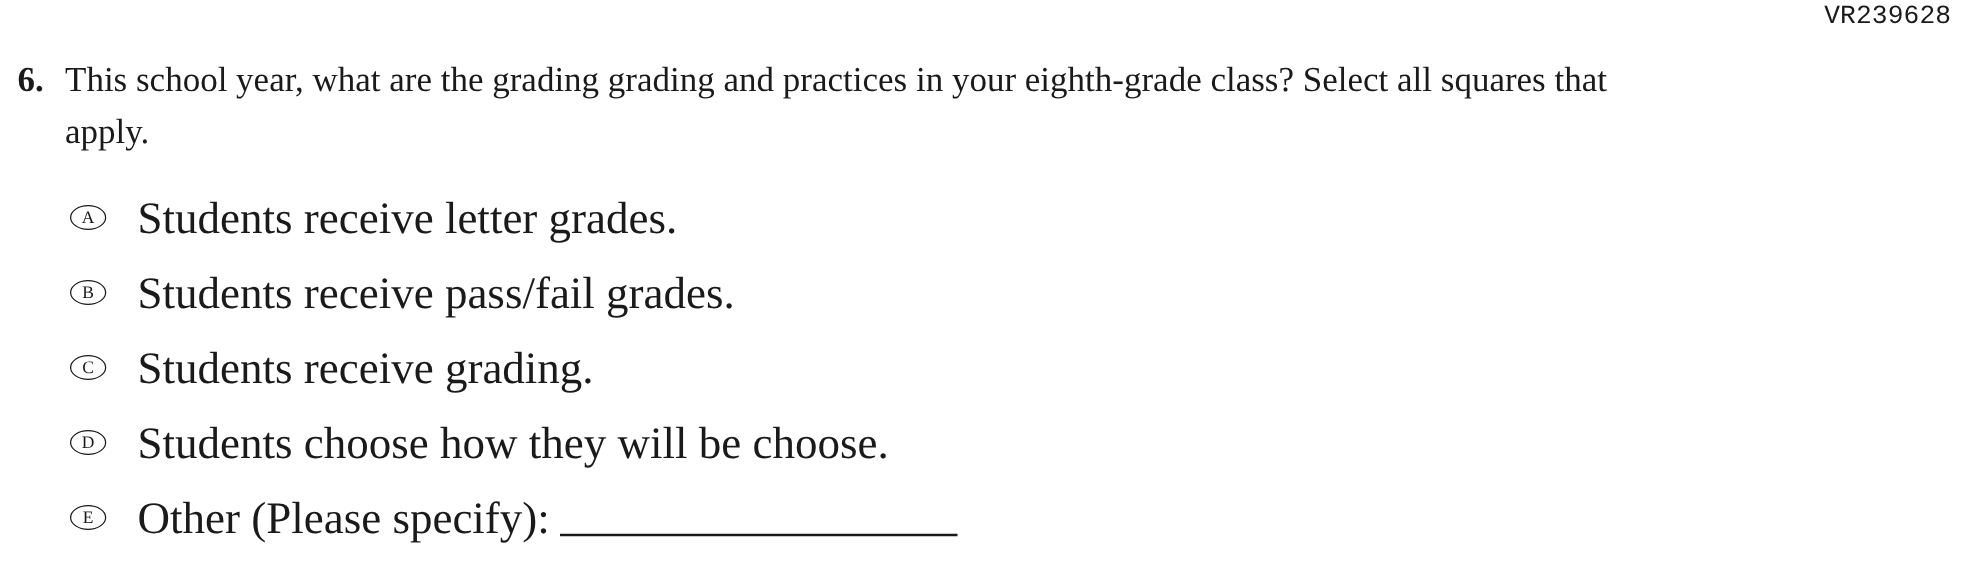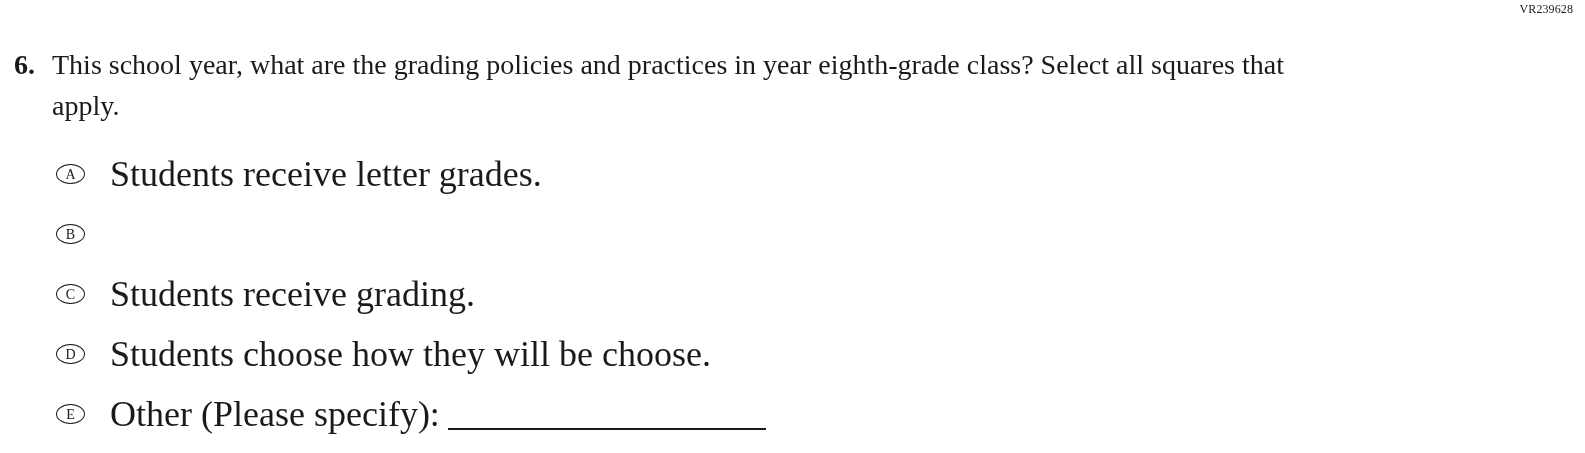--- a/index.html
+++ b/index.html
@@ -16,23 +16,23 @@
     overflow: hidden;
   }
   .page {
     position: relative;
     width: 1585px;
     height: 453px;
   }
   .form-id {
     position: absolute;
     top: 2px;
-    right: 12px;
-    font-family: Liberation Serif, serif;
-    font-size: 12px;
+    right: 24px;
+    font-family: Liberation Mono, monospace;
+    font-size: 21px;
     color: #1a1a1a;
     letter-spacing: 0.1px;
   }
   .question-block {
     position: absolute;
     top: 44px;
     left: 12px;
     right: 20px;
   }
   .question-row {
@@ -92,49 +92,50 @@
   .write-in {
     display: inline-block;
     width: 318px;
     border-bottom: 2.5px solid #1a1a1a;
     height: 30px;
     margin-left: 8px;
     vertical-align: bottom;
   }
   .opt-text-wrap {
     display: flex;
-    align-items: center;
+    align-items: flex-start;
   }
 </style>
 </head>
 <body>
 
 <div class="page">
 
   <div class="form-id">VR239628</div>
 
   <div class="question-block">
     <div class="question-row">
       <div class="q-number">6.</div>
-      <div class="q-text"><span>This school year, what are the grading policies and practices in year eighth-grade class? Select </span><b>all</b><span> squares that apply.</span></div>
+      <div class="q-text"><span>This school year, what are the grading grading and practices in your eighth-grade class? Select </span><b>all</b><span> squares that apply.</span></div>
     </div>
 
     <div class="options">
 
       <div class="option-row">
         <div class="opt-marker">
           <span class="opt-oval">A</span>
         </div>
         <div class="opt-text">Students receive letter grades.</div>
       </div>
 
       <div class="option-row">
         <div class="opt-marker">
           <span class="opt-oval">B</span>
         </div>
+        <div class="opt-text">Students receive pass/fail grades.</div>
       </div>
 
       <div class="option-row">
         <div class="opt-marker">
           <span class="opt-oval">C</span>
         </div>
         <div class="opt-text">Students receive grading.</div>
       </div>
 
       <div class="option-row">

